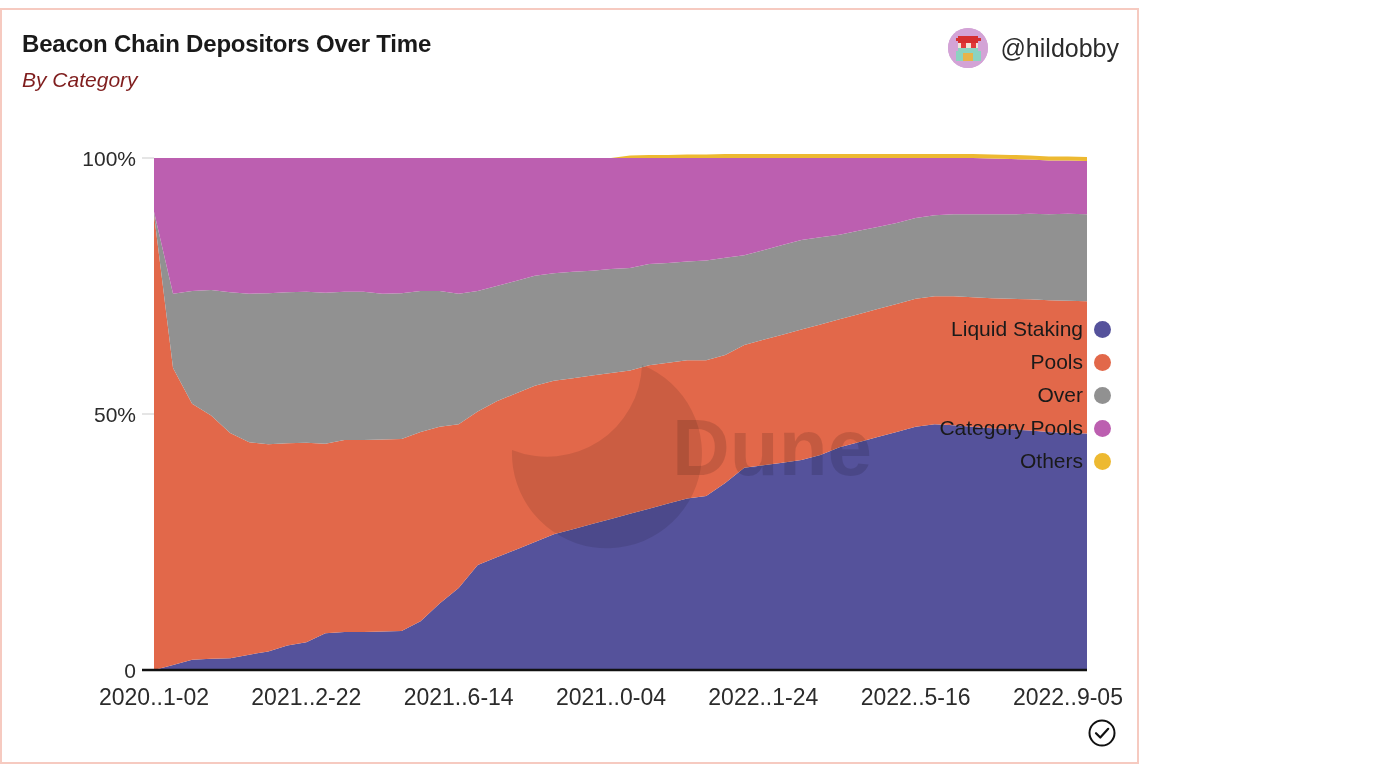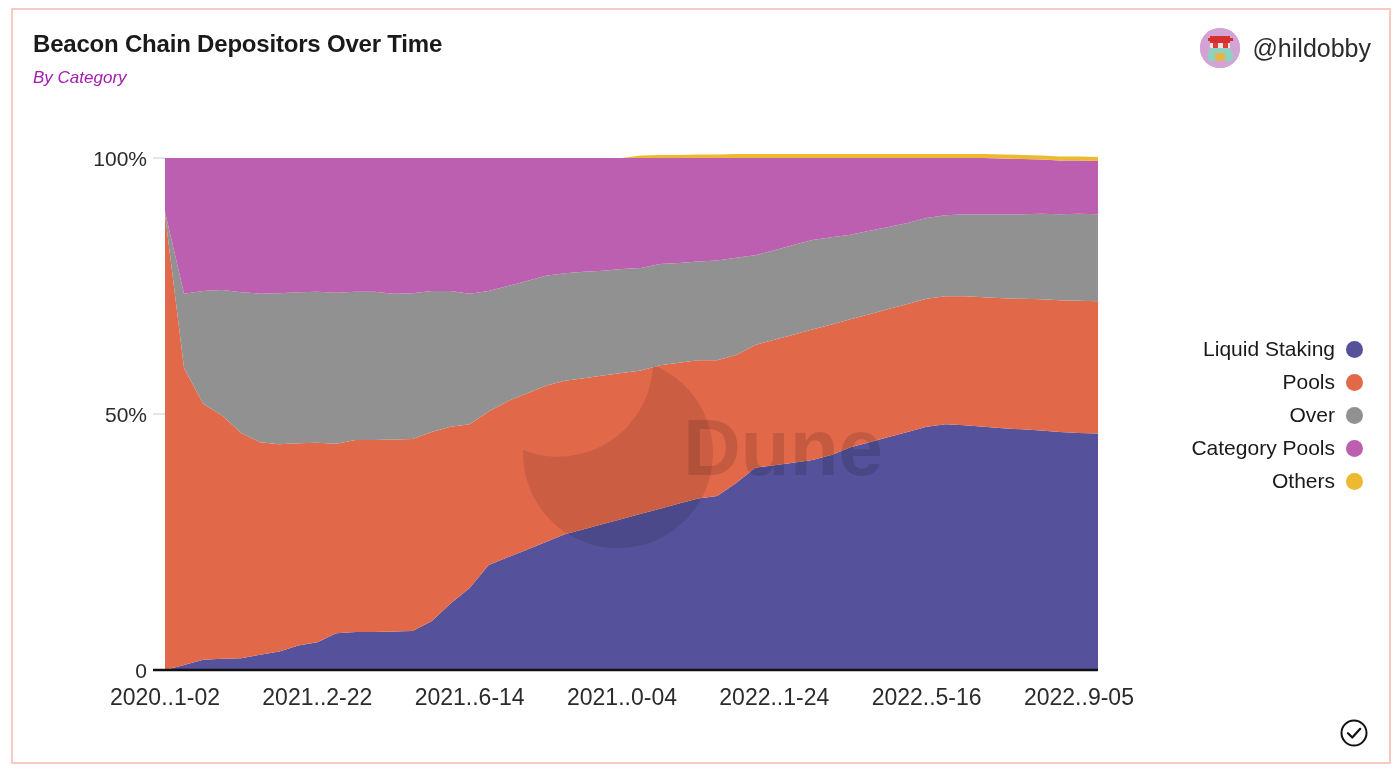--- a/index.html
+++ b/index.html
@@ -1,40 +1,40 @@
 <!DOCTYPE html>
 <html><head>
 <meta charset="utf-8">
 <style>
   html,body{margin:0;padding:0;background:#ffffff;}
   body{width:1396px;height:772px;font-family:"Liberation Sans",sans-serif;overflow:hidden;}
   #card{
-    position:absolute;left:11px;top:8px;width:1380px;height:756px;
+    position:absolute;left:0;top:8px;width:1139px;height:756px;
     box-sizing:border-box;border:2px solid #f6cac0;background:#ffffff;
   }
   #title{
     position:absolute;left:20px;top:20px;font-size:24px;font-weight:bold;
     color:#1a1a1a;letter-spacing:-0.2px;white-space:nowrap;
   }
   #subtitle{
-    position:absolute;left:20px;top:58px;font-size:17px;font-style:italic;
-    color:#a21caf;white-space:nowrap;
+    position:absolute;left:20px;top:58px;font-size:21px;font-style:italic;
+    color:#7f1d1d;white-space:nowrap;
   }
   #author{
     position:absolute;right:18px;top:18px;display:flex;align-items:center;gap:12px;justify-content:center;
   }
   #avatar{
     width:40px;height:40px;border-radius:50%;background:#d3a3d6;
     position:relative;overflow:hidden;flex:none;
   }
   #authorname{font-size:25px;color:#2b2b2b;white-space:nowrap;}
   #plot{position:absolute;left:0;top:0;width:1380px;height:756px;}
   #legend{
     position:absolute;right:26px;top:307px;display:flex;flex-direction:column;
-    align-items:flex-end;gap:9px;margin-top:20px;
+    align-items:flex-end;gap:9px;
   }
   .legrow{display:flex;align-items:center;gap:11px;justify-content:flex-end;}
   .leglabel{font-size:21px;color:#1a1a1a;white-space:nowrap;}
   .legdot{width:17px;height:17px;border-radius:50%;flex:none;}
   #verify{
     position:absolute;right:20px;bottom:14px;width:30px;height:30px;
   }
   .tick-label{font-size:21px;fill:#2b2b2b;}
   .xtick-label{font-size:23px;fill:#2b2b2b;}
   .wm-text{font-size:80px;font-weight:bold;fill:#000000;fill-opacity:0.13;}

